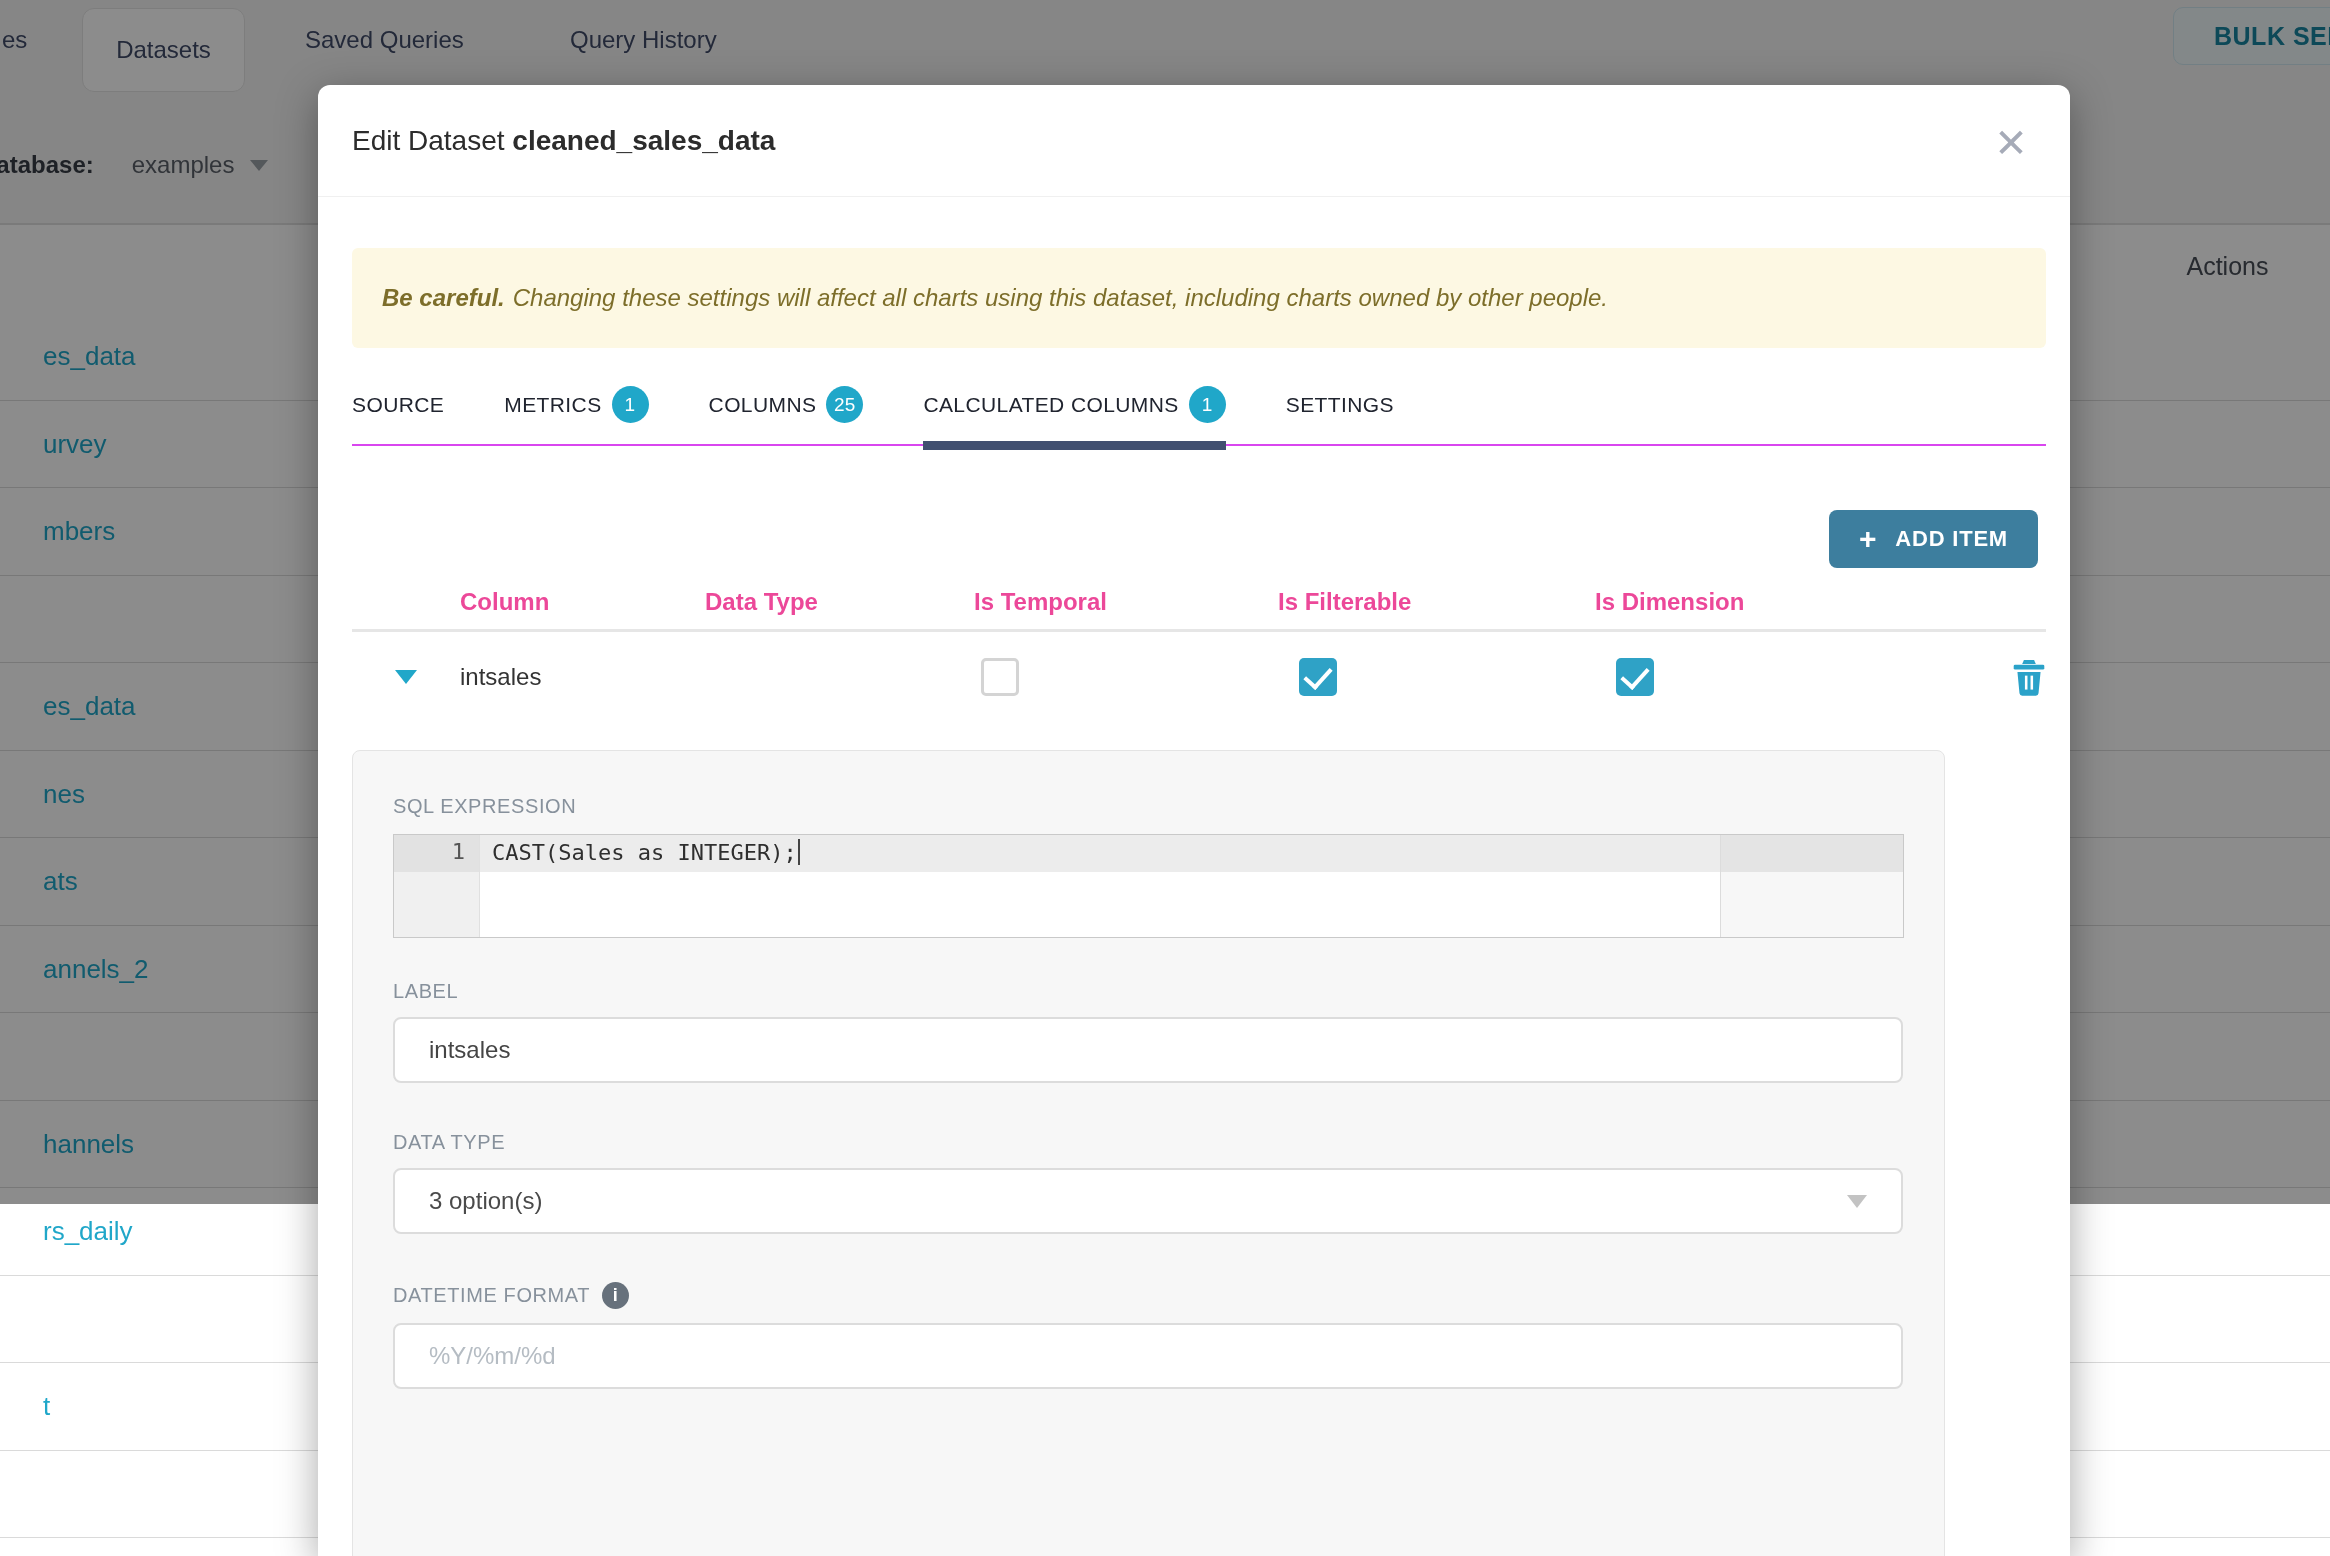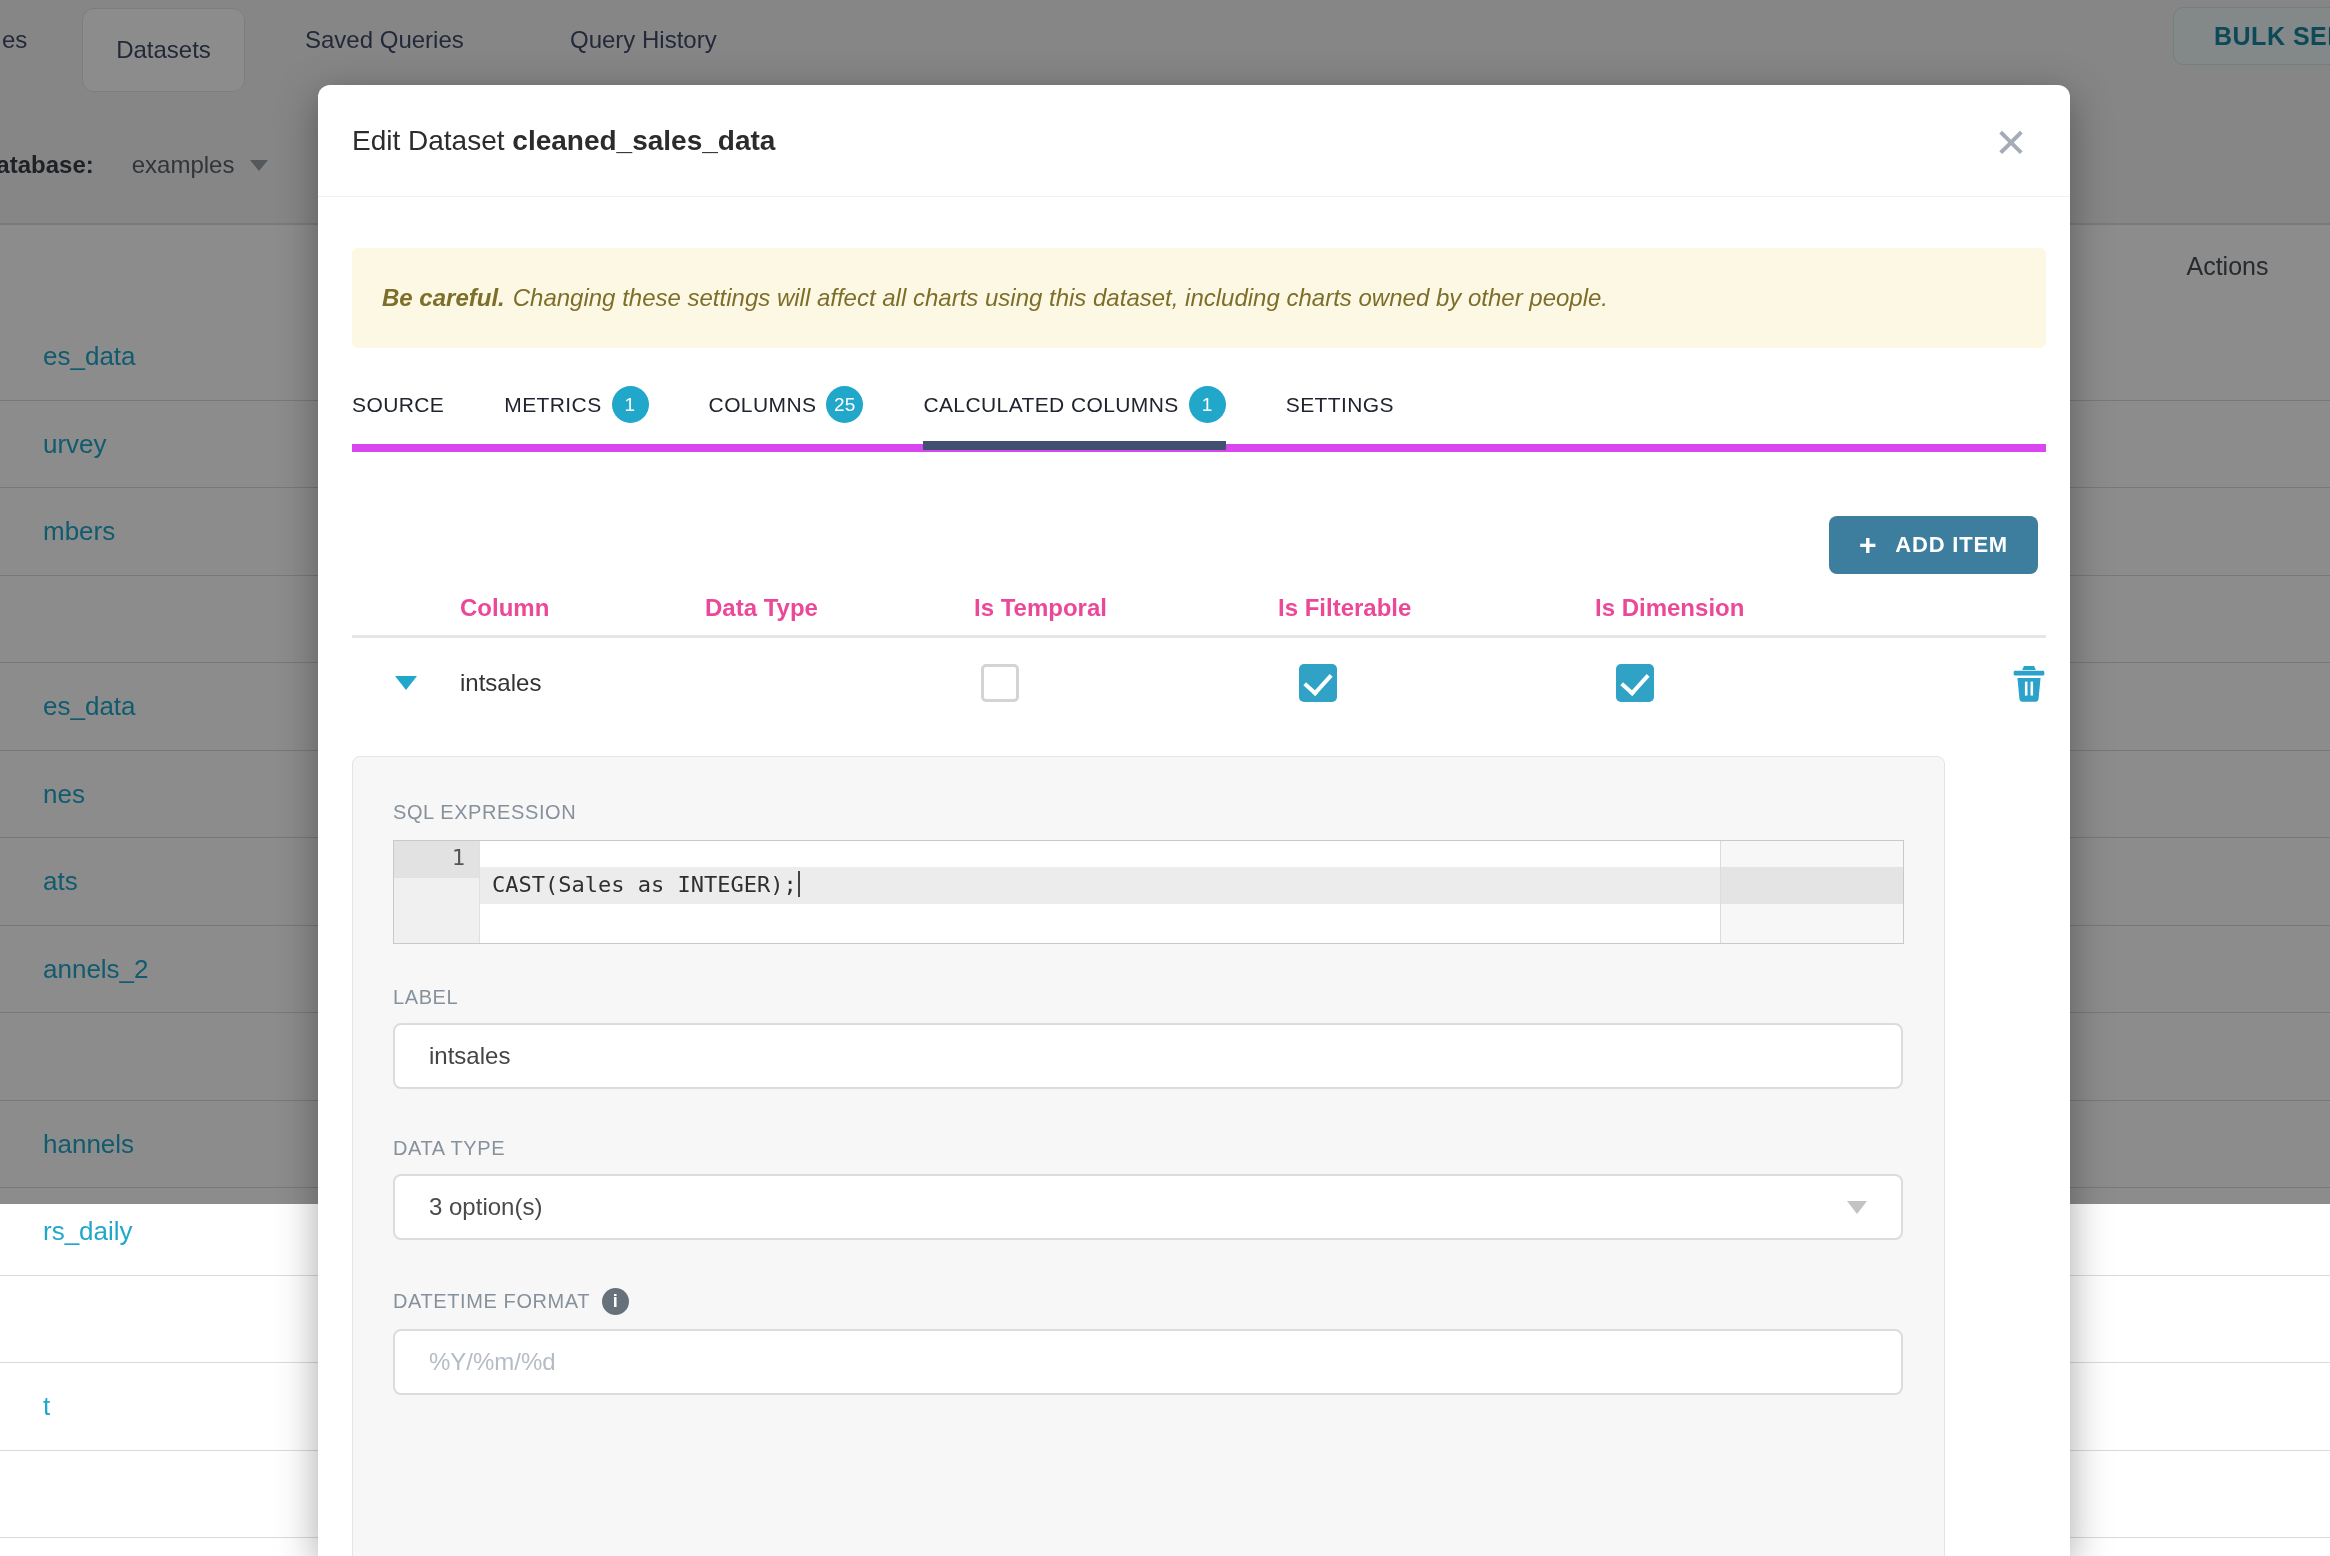--- a/index.html
+++ b/index.html
@@ -50,21 +50,21 @@
   .close-x { position:absolute; right:37px; top:36px; width:44px; height:44px;
              display:flex; align-items:center; justify-content:center;
              font-size:40px; color:#a6abb8; cursor:pointer; line-height:1; }
   .modal-body { padding:0 24px 0 34px; }
 
   .warning { margin-top:51px; background:#fdf8e3; border-radius:6px; height:100px;
              display:flex; align-items:center; padding:0 30px; font-size:24px;
              color:#7d6e2a;font-style:italic; }
   .warning b { font-weight:700; margin-right:8px; }
 
-  .tabs { margin-top:38px; display:flex; border-bottom:8px solid #d946ef; }
+  .tabs { margin-top:38px; display:flex; border-bottom:2px solid #d946ef; }
   .tab { position:relative; display:flex; align-items:center; margin-right:60px;
          padding-bottom:21px; font-size:21px; letter-spacing:.4px; color:#20242f;
          cursor:pointer; }
   .tab .badge { margin-left:10px; min-width:37px; height:37px; border-radius:19px;
                 background:#20a7c9; color:#fff; font-size:19px; display:flex;
                 align-items:center; justify-content:center; padding:0 7px; }
   .tab.active::after { content:''; position:absolute; left:0; right:0; bottom:-6px;
                        height:9px; background:#414f70; }
 
   .additem-row { margin-top:64px; display:flex; justify-content:flex-end; padding-right:8px; }
@@ -99,21 +99,21 @@
                  display:flex; align-items:center; }
 
   .sql-editor { margin-top:16px; height:104px; border:1px solid #c9c9c9; background:#fff;
                 position:relative; display:flex; overflow:hidden;
                 font-family:"DejaVu Sans Mono", monospace; font-size:22px; }
   .gutter { width:86px; background:#f0f0f0; border-right:1px solid #e0e0e0; }
   .gutter .ln { height:37px; background:#e2e2e2; color:#555; text-align:right;
                 padding:4px 14px 0 0; }
   .codearea { flex:1; position:relative; }
   .codeline { height:37px; background:#ececec; color:#2f2f2f; padding:4px 0 4px 12px;
-              white-space:pre;margin-top:26px; }
+              white-space:pre; }
   .cursor { display:inline-block; width:2px; height:26px; background:#444;
             vertical-align:text-bottom; margin-left:1px; }
   .print-margin { position:absolute; left:1240px; top:0; bottom:0; width:1px;
                   background:#dcdcdc; }
   .after-margin { position:absolute; left:1241px; top:0; bottom:0; right:0;
                   background:rgba(0,0,0,0.03); }
 
   .form-group { margin-top:48px; }
   .form-group.first { margin-top:42px; }
   .text-input { margin-top:14px; width:1510px; height:66px; background:#fff;

